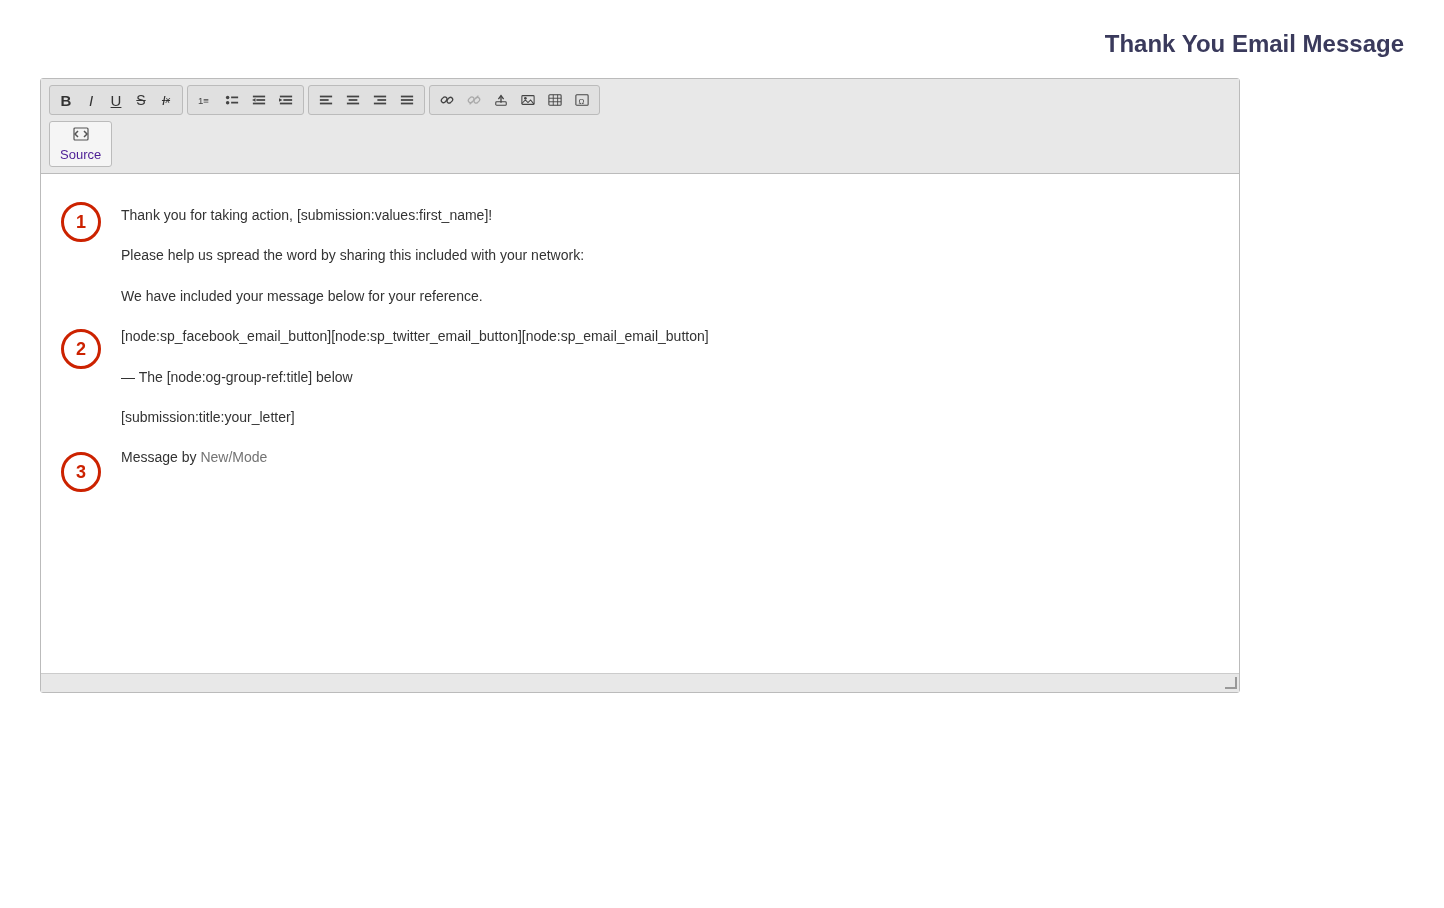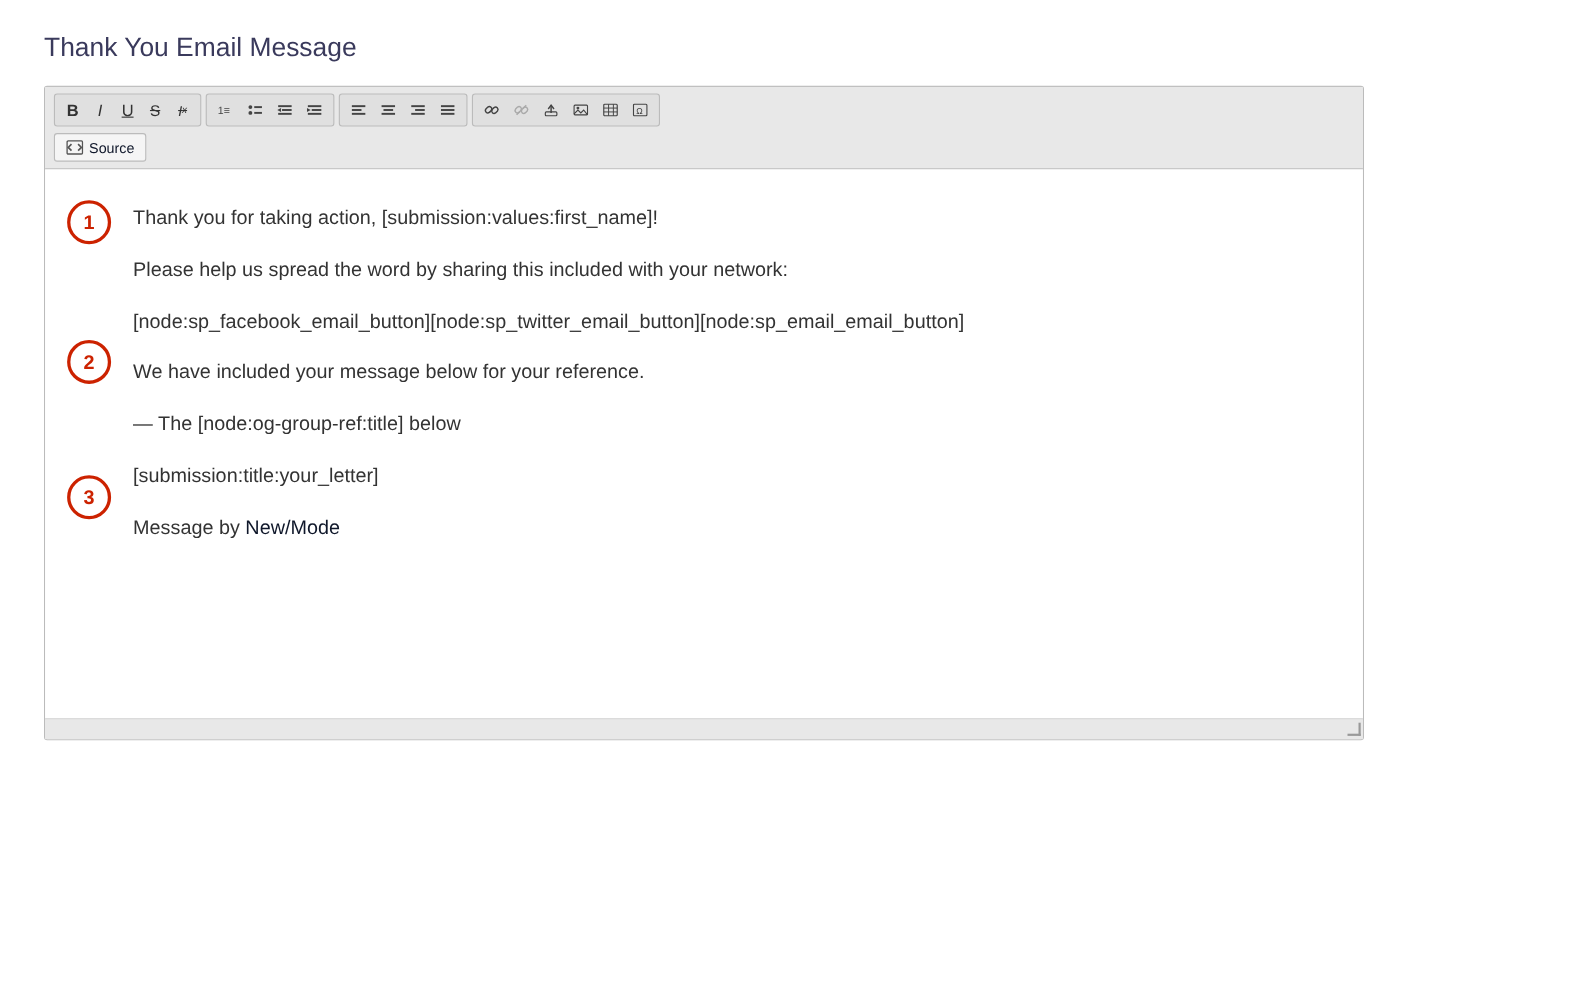--- a/index.html
+++ b/index.html
@@ -7,23 +7,24 @@
     body {
       background: #fff;
       font-family: Arial, sans-serif;
       font-size: 14px;
       color: #333;
       padding: 30px 40px;
     }
 
     .page-title {
       font-size: 24px;
-      font-weight: normal;
+      font-weight: bold;
       color: #3a3a5c;
       margin-bottom: 20px;
+      text-align: right;
     }
 
     .editor-wrapper {
       border: 1px solid #bbb;
       border-radius: 3px;
       background: #f0f0f0;
       width: 1200px;
       max-width: 100%;
     }
 
@@ -76,21 +77,22 @@
     .source-btn {
       display: flex;
       align-items: center;
       gap: 5px;
       background: #f5f5f5;
       border: 1px solid #bbb;
       border-radius: 3px;
       padding: 4px 10px;
       cursor: pointer;
       font-size: 13px;
-      color: #0f172a;
+      color: #4c1d95;
+      flex-direction: column;
     }
 
     .editor-content {
       background: #fff;
       padding: 20px 30px 20px 80px;
       min-height: 500px;
       position: relative;
       border-bottom: 1px solid #ccc;
     }
 
@@ -107,26 +109,26 @@
       font-weight: bold;
       font-size: 18px;
       color: #cc2200;
       background: #fff;
     }
 
     .paragraph {
       position: relative;
       margin-bottom: 18px;
       line-height: 1.6;
-      font-size: 18px;
+      font-size: 14px;
       color: #333;
     }
 
     .link-text {
-      color: #0f172a;
+      color: #737373;
       text-decoration: none;
     }
 
     .editor-scrollbar-area {
       background: #e8e8e8;
       height: 18px;
       display: flex;
       align-items: center;
       justify-content: flex-end;
       padding-right: 2px;
@@ -295,25 +297,25 @@
       <span>Thank you for taking action, [submission:values:first_name]!</span>
     </div>
 
     <div class="paragraph">
       <span>Please help us spread the word by sharing this included with your network:</span>
     </div>
 
     <div class="annotation-circle" style="top: 155px;">2</div>
 
     <div class="paragraph">
+      <span>We have included your message below for your reference.</span>
+    </div>
+
+    <div class="paragraph">
       <span>[node:sp_facebook_email_button][node:sp_twitter_email_button][node:sp_email_email_button]</span>
-    </div>
-
-    <div class="paragraph">
-      <span>We have included your message below for your reference.</span>
     </div>
 
     <div class="annotation-circle" style="top: 278px;">3</div>
 
     <div class="paragraph">
       <span>— The [node:og-group-ref:title] below</span>
     </div>
 
     <div class="paragraph">
       <span>[submission:title:your_letter]</span>

